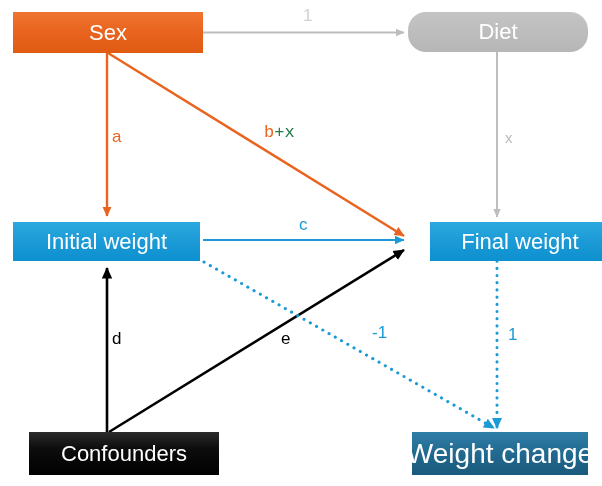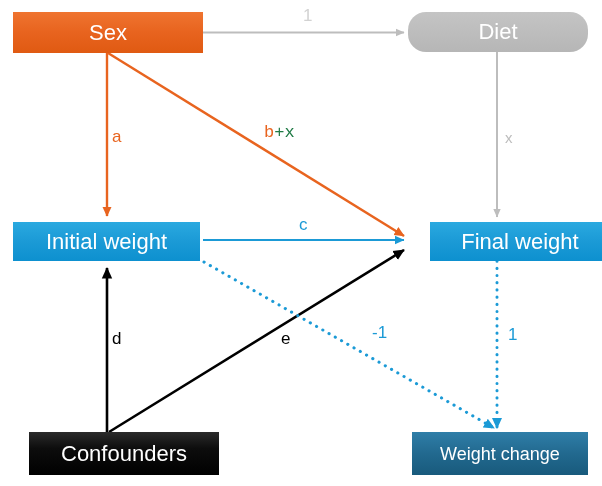--- a/index.html
+++ b/index.html
@@ -12,21 +12,21 @@
   .n-sex{left:13px;top:12px;width:190px;height:41px;font-size:22px;
         background:linear-gradient(180deg,#ef7430 0%,#e8641f 48%,#e05a12 100%);}
   .n-diet{left:408px;top:12px;width:180px;height:40px;font-size:22px;
         background:linear-gradient(180deg,#c4c4c4 0%,#bdbdbd 50%,#b6b6b6 100%);border-radius:18px;}
   .n-initial{left:13px;top:222px;width:187px;height:39px;font-size:22px;
         background:linear-gradient(180deg,#2aa9e0 0%,#1b9ad6 50%,#0d90cf 100%);}
   .n-final{left:408px;top:222px;width:180px;height:39px;font-size:22px;
         background:linear-gradient(180deg,#2aa9e0 0%,#1b9ad6 50%,#0d90cf 100%);margin-left:22px;}
   .n-conf{left:13px;top:432px;width:190px;height:43px;font-size:22px;
         background:linear-gradient(180deg,#2b2b2b 0%,#0d0d0d 38%,#000000 100%);margin-left:16px;}
-  .n-wchange{left:412px;top:432px;width:176px;height:43px;font-size:18px;
+  .n-wchange{left:412px;top:432px;width:176px;height:43px;font-size:28px;
         background:linear-gradient(180deg,#2f7ea8 0%,#22698f 50%,#185a7c 100%);}
   .edge-label{position:absolute;white-space:nowrap;line-height:1;}
 </style>
 </head>
 <body>
 
 <div id="canvas">
 
   <svg id="dag-svg" viewBox="0 0 602 486">
     <defs>

